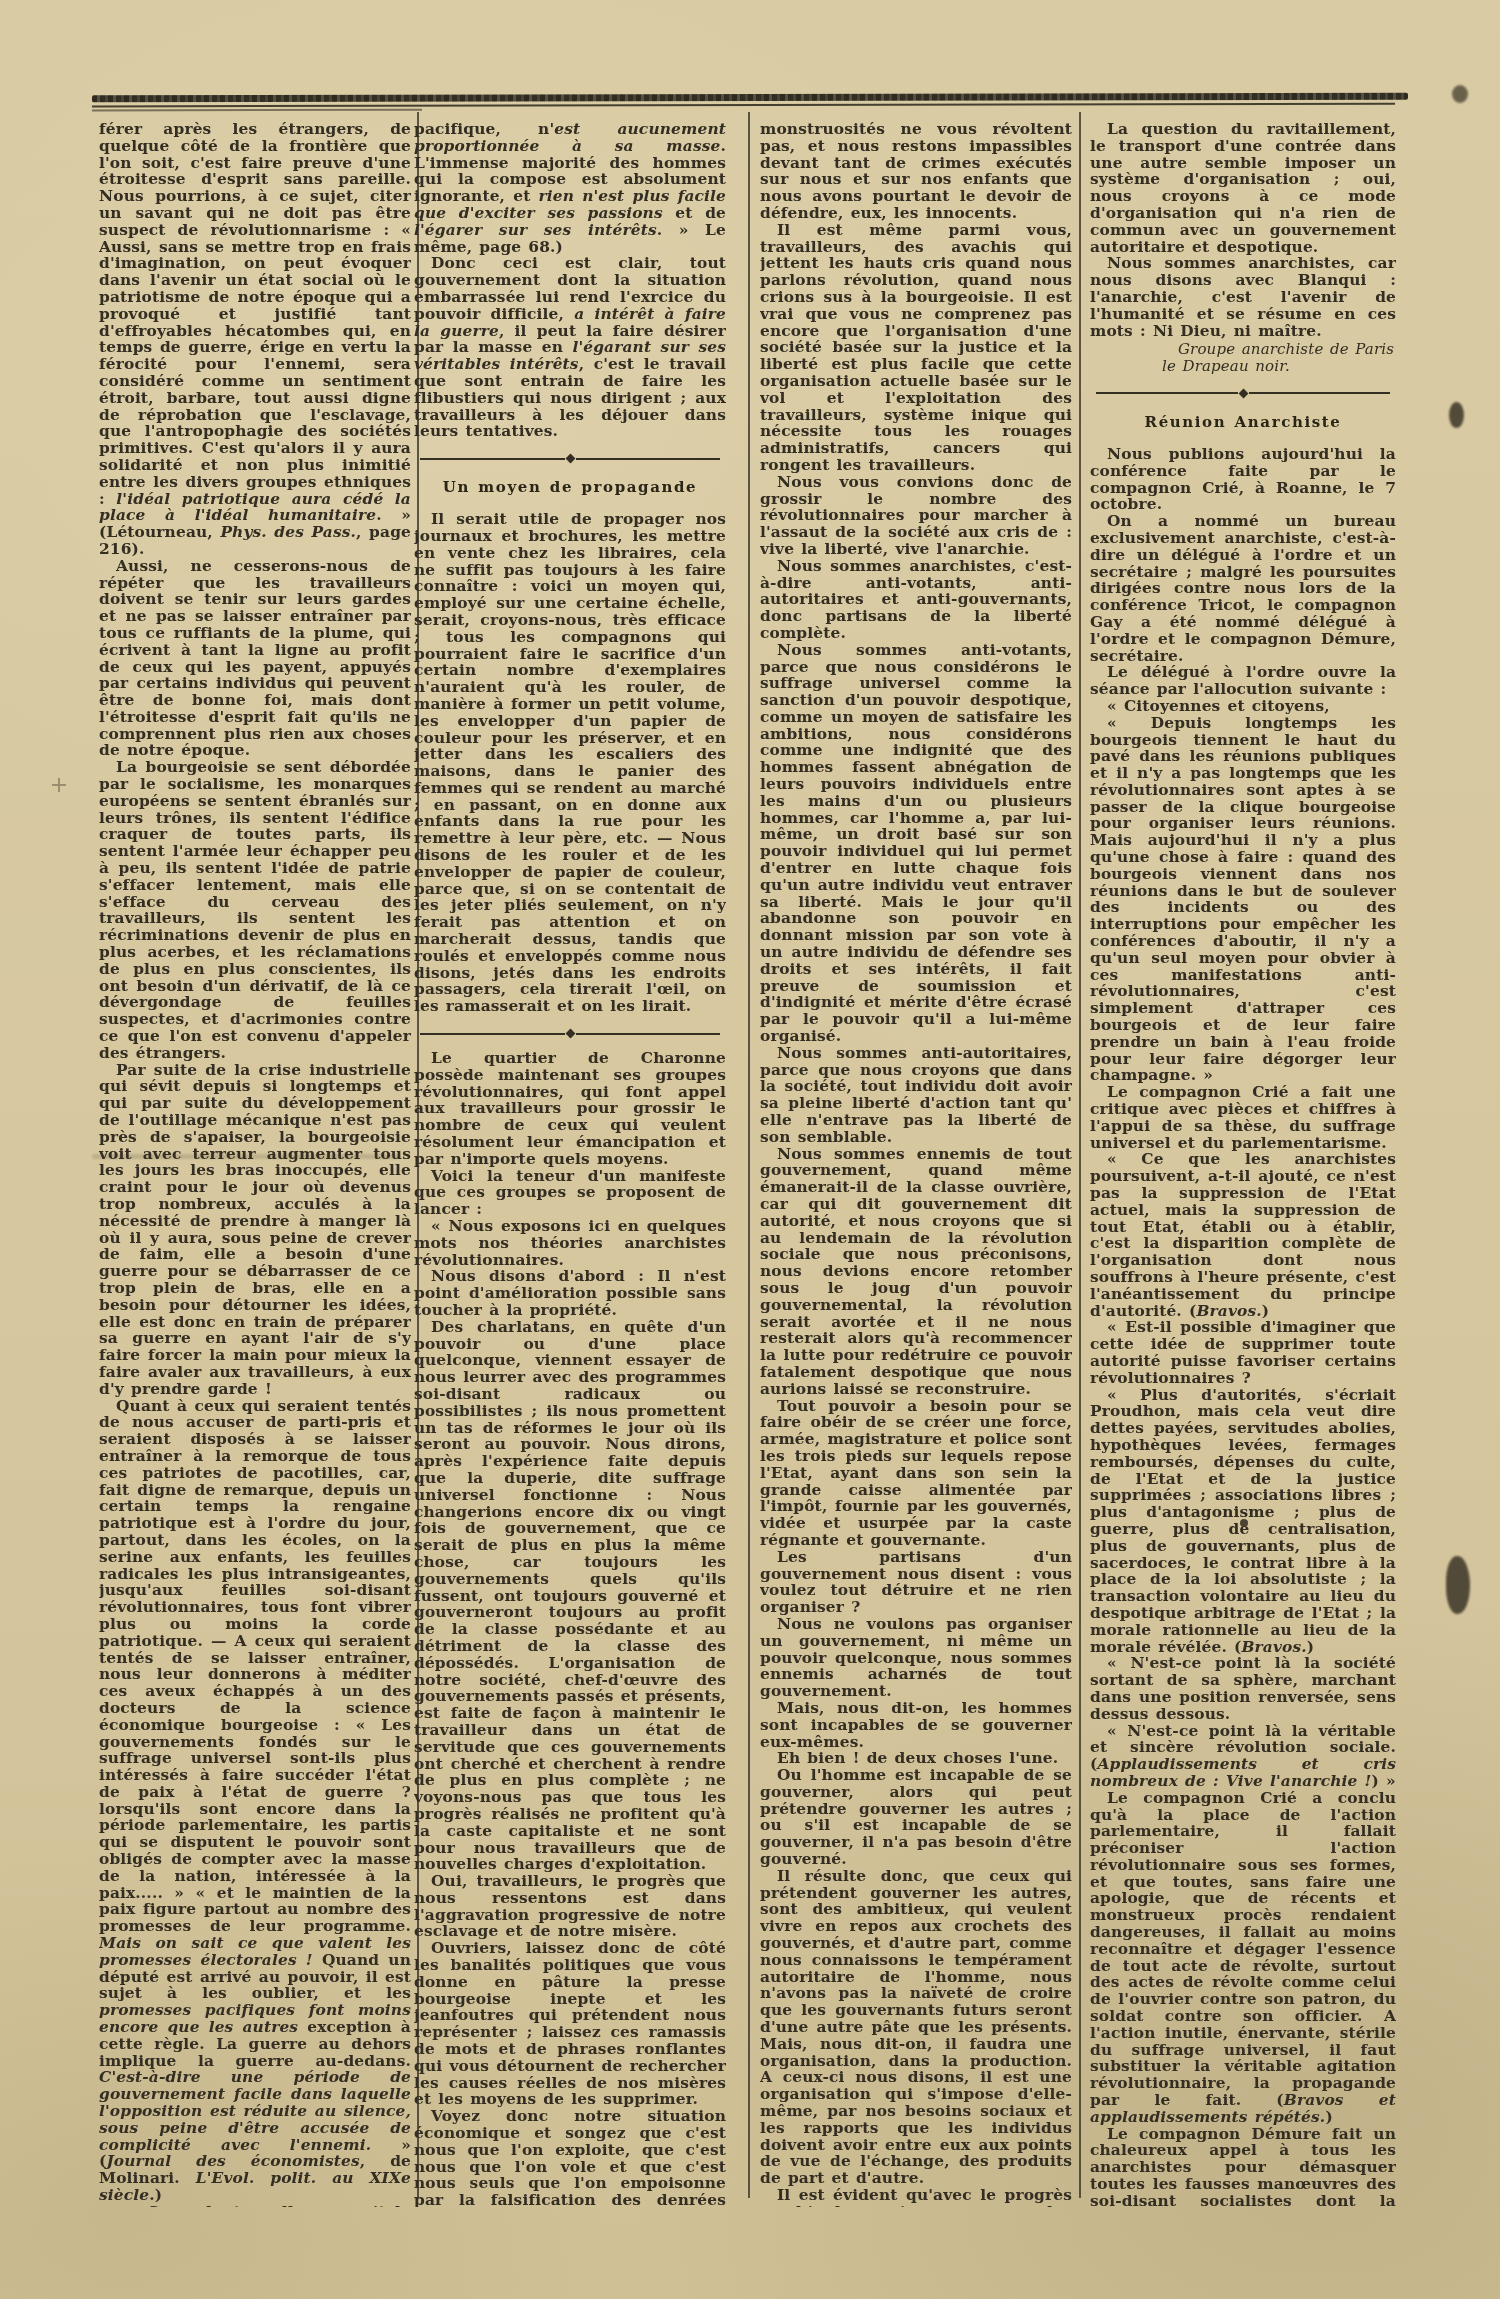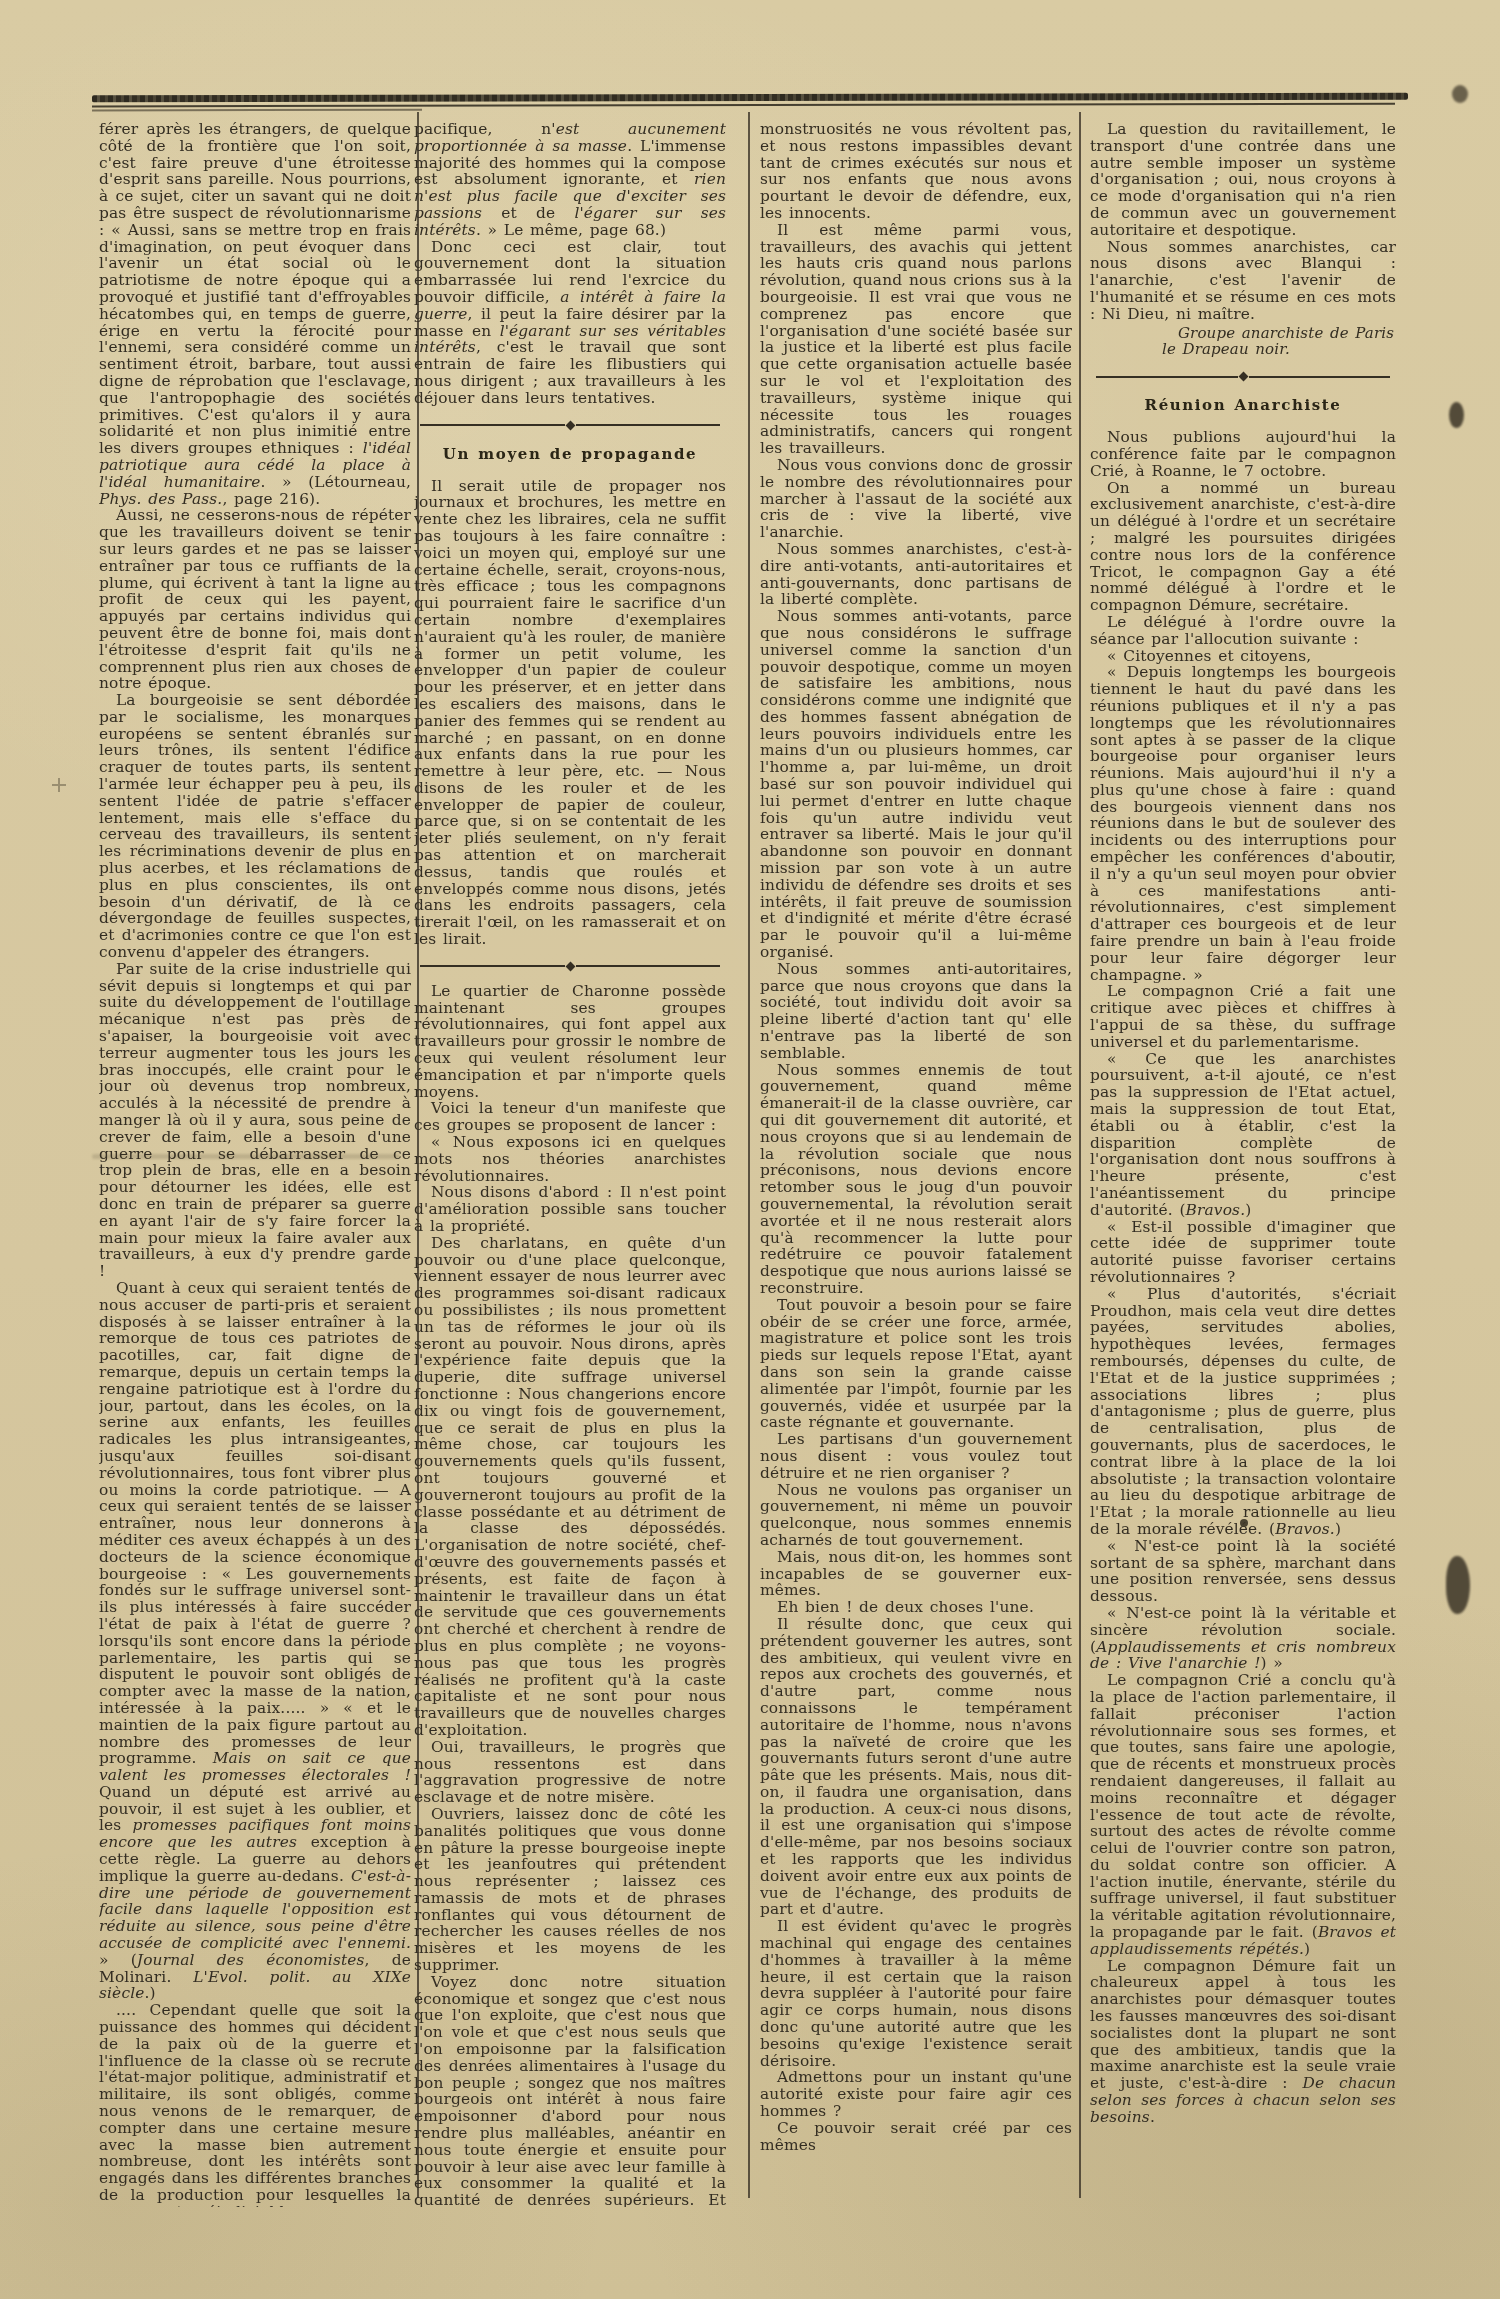--- a/index.html
+++ b/index.html
@@ -29,21 +29,21 @@
   .top-rule .thin{margin-top:3px;height:2px;background:rgba(44,39,28,0.85);width:99%;}
   .top-rule .thin2{margin-top:2px;height:2px;background:rgba(44,39,28,0.55);width:330px;}
   
   .vrule{position:absolute;top:112px;height:2086px;width:2px;background:rgba(56,49,37,0.78);}
   
   .col{
     position:absolute;top:121px;width:312px;height:2086px;overflow:hidden;
     font-size:15.4px;line-height:16.8px;letter-spacing:0.15px;word-spacing:1.6px;
     text-align:justify;hyphens:auto;-webkit-hyphens:auto;
   }
-  .para{margin:0;text-indent:17px;}
+  .para{margin:0;text-indent:17px;font-weight:bold;}
   .para.noindent{text-indent:0;}
   .col-heading{
     margin:11px 0 12px;text-align:center;
     font-size:15px;font-weight:bold;letter-spacing:1.6px;
     color:#2a2516;text-indent:0;line-height:24px;
   }
   .divider{display:flex;align-items:center;justify-content:center;margin:15px 6px 13px;}
   .divider .dline{flex:1;height:2px;background:#352f23;}
   .divider .diamond{width:7px;height:7px;background:#352f23;transform:rotate(45deg);margin:0 2px;flex:0 0 auto;}
   .signature{font-style:italic;font-size:15px;margin:2px 0 0 0;}
@@ -112,20 +112,21 @@
       <p class="para">Nous vous convions donc de grossir le nombre des révolutionnaires pour marcher à l'assaut de la société aux cris de : vive la liberté, vive l'anarchie.</p>
       <p class="para">Nous sommes anarchistes, c'est-à-dire anti-votants, anti-autoritaires et anti-gouvernants, donc partisans de la liberté complète.</p>
       <p class="para">Nous sommes anti-votants, parce que nous considérons le suffrage universel comme la sanction d'un pouvoir despotique, comme un moyen de satisfaire les ambitions, nous considérons comme une indignité que des hommes fassent abnégation de leurs pouvoirs individuels entre les mains d'un ou plusieurs hommes, car l'homme a, par lui-même, un droit basé sur son pouvoir individuel qui lui permet d'entrer en lutte chaque fois qu'un autre individu veut entraver sa liberté. Mais le jour qu'il abandonne son pouvoir en donnant mission par son vote à un autre individu de défendre ses droits et ses intérêts, il fait preuve de soumission et d'indignité et mérite d'être écrasé par le pouvoir qu'il a lui-même organisé.</p>
       <p class="para">Nous sommes anti-autoritaires, parce que nous croyons que dans la société, tout individu doit avoir sa pleine liberté d'action tant qu' elle n'entrave pas la liberté de son semblable.</p>
       <p class="para">Nous sommes ennemis de tout gouvernement, quand même émanerait-il de la classe ouvrière, car qui dit gouvernement dit autorité, et nous croyons que si au lendemain de la révolution sociale que nous préconisons, nous devions encore retomber sous le joug d'un pouvoir gouvernemental, la révolution serait avortée et il ne nous resterait alors qu'à recommencer la lutte pour redétruire ce pouvoir fatalement despotique que nous aurions laissé se reconstruire.</p>
       <p class="para">Tout pouvoir a besoin pour se faire obéir de se créer une force, armée, magistrature et police sont les trois pieds sur lequels repose l'Etat, ayant dans son sein la grande caisse alimentée par l'impôt, fournie par les gouvernés, vidée et usurpée par la caste régnante et gouvernante.</p>
       <p class="para">Les partisans d'un gouvernement nous disent : vous voulez tout détruire et ne rien organiser ?</p>
       <p class="para">Nous ne voulons pas organiser un gouvernement, ni même un pouvoir quelconque, nous sommes ennemis acharnés de tout gouvernement.</p>
       <p class="para">Mais, nous dit-on, les hommes sont incapables de se gouverner eux-mêmes.</p>
       <p class="para">Eh bien ! de deux choses l'une.</p>
+      <p class="para">Ou l'homme est incapable de se gouverner, alors qui peut prétendre gouverner les autres ; ou s'il est incapable de se gouverner, il n'a pas besoin d'être gouverné.</p>
       <p class="para">Il résulte donc, que ceux qui prétendent gouverner les autres, sont des ambitieux, qui veulent vivre en repos aux crochets des gouvernés, et d'autre part, comme nous connaissons le tempérament autoritaire de l'homme, nous n'avons pas la naïveté de croire que les gouvernants futurs seront d'une autre pâte que les présents. Mais, nous dit-on, il faudra une organisation, dans la production. A ceux-ci nous disons, il est une organisation qui s'impose d'elle-même, par nos besoins sociaux et les rapports que les individus doivent avoir entre eux aux points de vue de l'échange, des produits de part et d'autre.</p>
       <p class="para">Il est évident qu'avec le progrès machinal qui engage des centaines d'hommes à travailler à la même heure, il est certain que la raison devra suppléer à l'autorité pour faire agir ce corps humain, nous disons donc qu'une autorité autre que les besoins qu'exige l'existence serait dérisoire.</p>
       <p class="para">Admettons pour un instant qu'une autorité existe pour faire agir ces hommes ?</p>
       <p class="para">Ce pouvoir serait créé par ces mêmes</p>
     </div>
   <div class="col" style="left:1090px;width:306px">
       <p class="para">La question du ravitaillement, le transport d'une contrée dans une autre semble imposer un système d'organisation ; oui, nous croyons à ce mode d'organisation qui n'a rien de commun avec un gouvernement autoritaire et despotique.</p>
       <p class="para">Nous sommes anarchistes, car nous disons avec Blanqui : l'anarchie, c'est l'avenir de l'humanité et se résume en ces mots : Ni Dieu, ni maître.</p>
       <div class="signature">
         <div class="sig-line sig-line-0">Groupe anarchiste de Paris</div>

